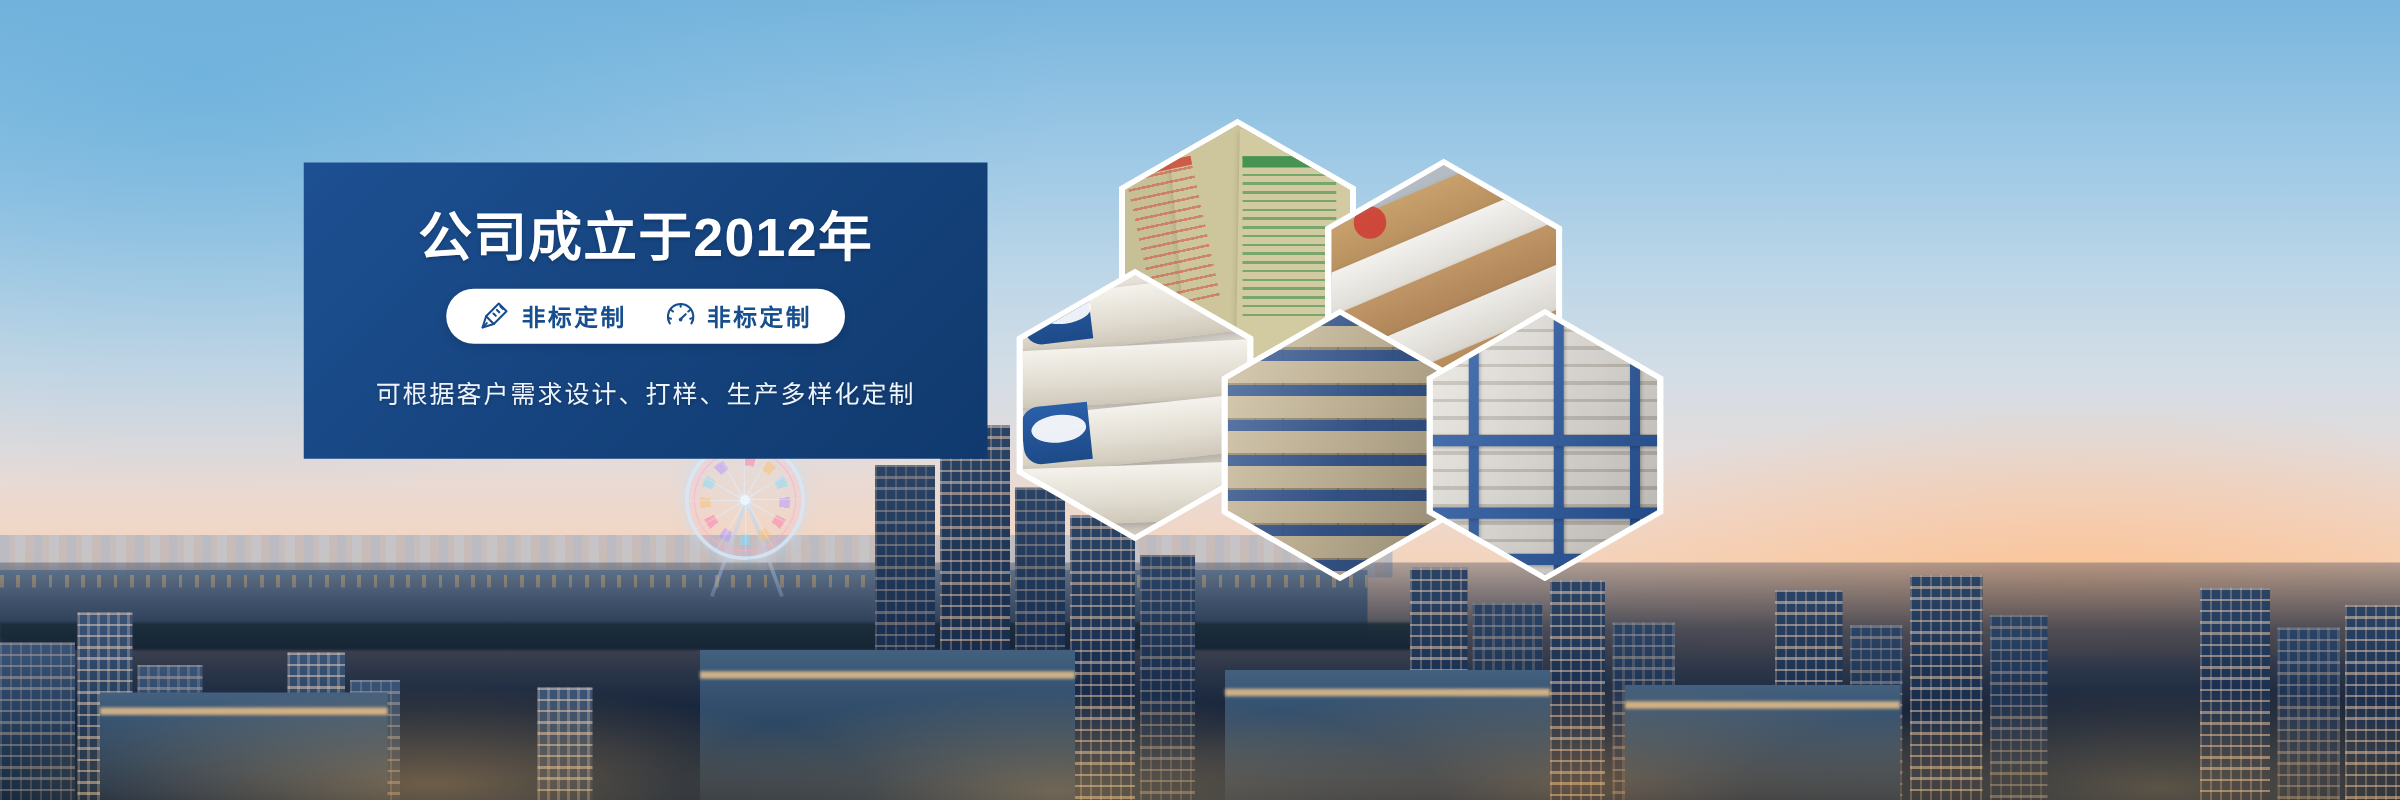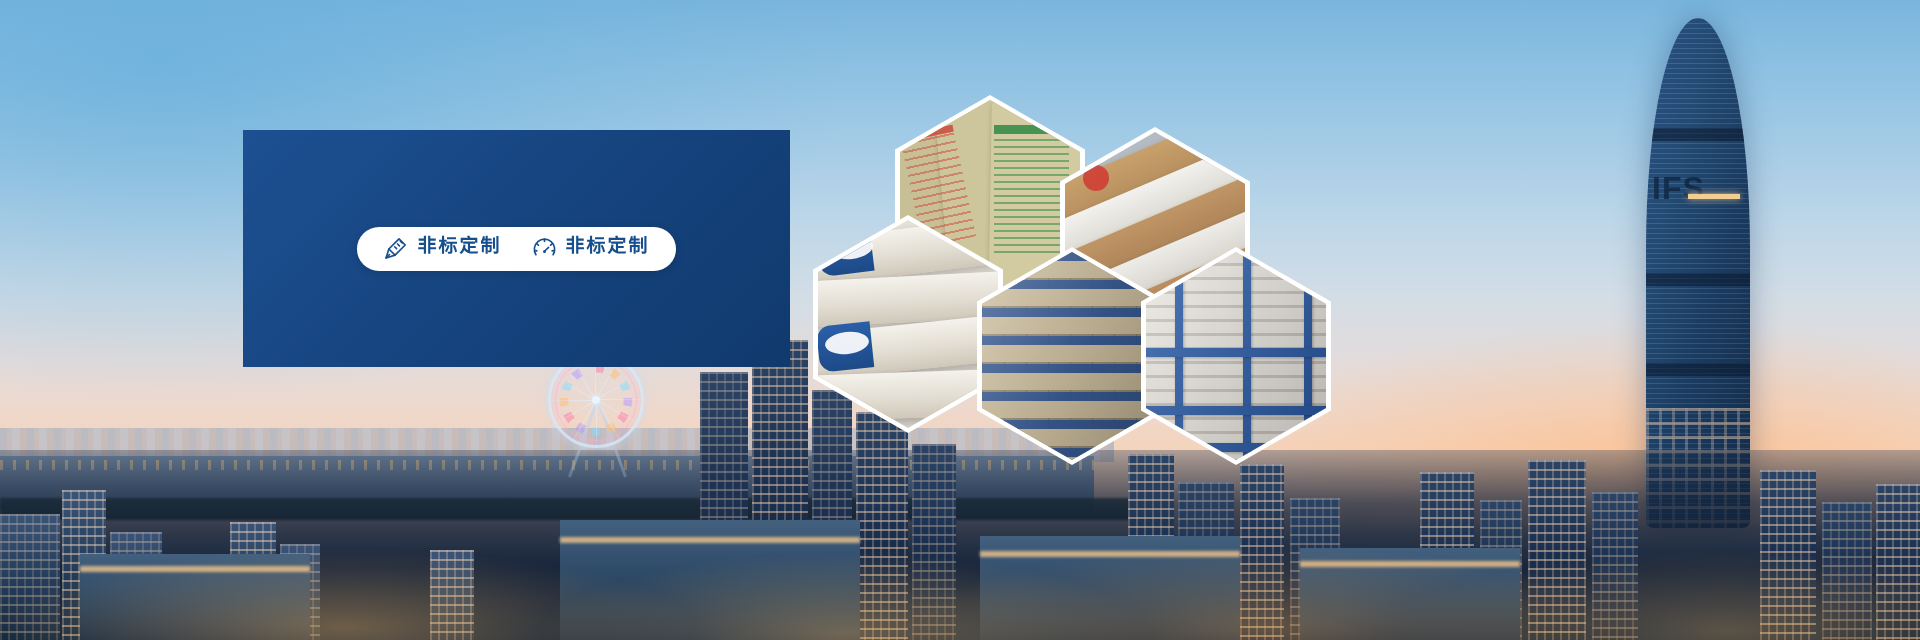--- a/index.html
+++ b/index.html
@@ -142,21 +142,21 @@
   .panel{position:absolute;left:243px;top:130px;width:547px;height:237px;
     background:linear-gradient(135deg,#1d5092 0%,#16447f 48%,#103A6E 100%);
     display:flex;flex-direction:column;align-items:center;justify-content:center;
   }
   .headline{color:#fff;font-size:43px;font-weight:700;letter-spacing:1px;
     line-height:1;margin:0 0 18px 0;white-space:nowrap;
     text-shadow:0 1px 3px rgba(0,0,0,.22);}
   .pill{background:#fff;border-radius:999px;height:44px;
     display:flex;align-items:center;padding:0 26px;gap:30px;
     box-shadow:0 2px 8px rgba(0,0,0,.14);}
-  .feature{display:flex;align-items:flex-start;gap:9px;}
+  .feature{display:flex;align-items:flex-end;gap:9px;}
   .feature .ficon{width:25px;height:25px;flex:0 0 25px;display:block;}
   .feature .flabel{color:#164E8E;font-size:19px;font-weight:700;
     letter-spacing:2px;white-space:nowrap;line-height:1;}
   .subline{color:#eef4fb;font-size:20px;letter-spacing:1.6px;
     margin-top:24px;white-space:nowrap;text-shadow:0 1px 3px rgba(0,0,0,.25);}
 
   
   .hexwrap{position:absolute;left:795px;top:95px;width:510px;height:340px;}
   .hex{position:absolute;
     clip-path:polygon(50% 0%,100% 25%,100% 75%,50% 100%,0% 75%,0% 25%);
@@ -255,28 +255,20 @@
 
   <div class="sky"></div>
   <div class="sky-cool"></div>
   <div class="sky-warm"></div>
 
   <div class="far-skyline"></div>
   <div class="water"></div>
   <div class="water-lights"></div>
   <div class="shore"></div>
 
-  <div class="ifs">
-    <div class="band" style="top:110px"></div>
-    <div class="band" style="top:255px"></div>
-    <div class="band" style="top:345px"></div>
-    <div class="ifs-label">IFS</div>
-    <div class="strip"></div>
-    <div class="base-lights"></div>
-  </div>
 
   <div class="city-base"></div>
 
   <div class="bldg dark" style="left:700px;width:48px;height:268px;"></div>
   <div class="bldg dark lit" style="left:752px;width:56px;height:300px;"></div>
   <div class="bldg dark" style="left:812px;width:40px;height:250px;"></div>
   <div class="bldg dark lit" style="left:856px;width:52px;height:228px;"></div>
   <div class="bldg dark" style="left:912px;width:44px;height:196px;"></div>
   <div class="bldg dark lit" style="left:1128px;width:46px;height:186px;"></div>
   <div class="bldg dark" style="left:1178px;width:56px;height:158px;"></div>
@@ -387,20 +379,21 @@
           <div class="beam-h" style="top:92%"></div>
           <div class="shade"></div>
         </div>
       </div>
     </div>
 
   </div>
 
   <div class="panel">
 
+    <h1 class="headline">公司成立于2012年</h1>
 
     <div class="pill">
 
       <div class="feature">
         <svg class="ficon" viewBox="0 0 32 32" fill="none" stroke="#164E8E" stroke-width="2.1" stroke-linecap="round" stroke-linejoin="round">
           <path d="M20.5 3.6l7.9 7.9-13 13-7.9-7.9z"></path>
           <path d="M7.5 16.6l-3.6 11.5 11.5-3.6"></path>
           <path d="M4 28l4.3-4.3"></path>
           <path d="M22.2 6.6l2.4 2.4"></path>
           <path d="M18.6 10.2l2.4 2.4"></path>
@@ -418,15 +411,16 @@
           <path d="M3.6 18.5l2.6.6"></path>
           <path d="M28.4 18.5l-2.6.6"></path>
           <path d="M16 19.5l5.2-5"></path>
           <circle cx="16" cy="20" r="1.9" fill="#164E8E" stroke="none"></circle>
         </svg>
         <span class="flabel">非标定制</span>
       </div>
 
     </div>
 
+    <div class="subline">可根据客户需求设计、打样、生产多样化定制</div>
   </div>
 
 </div>
 
 </body></html>

